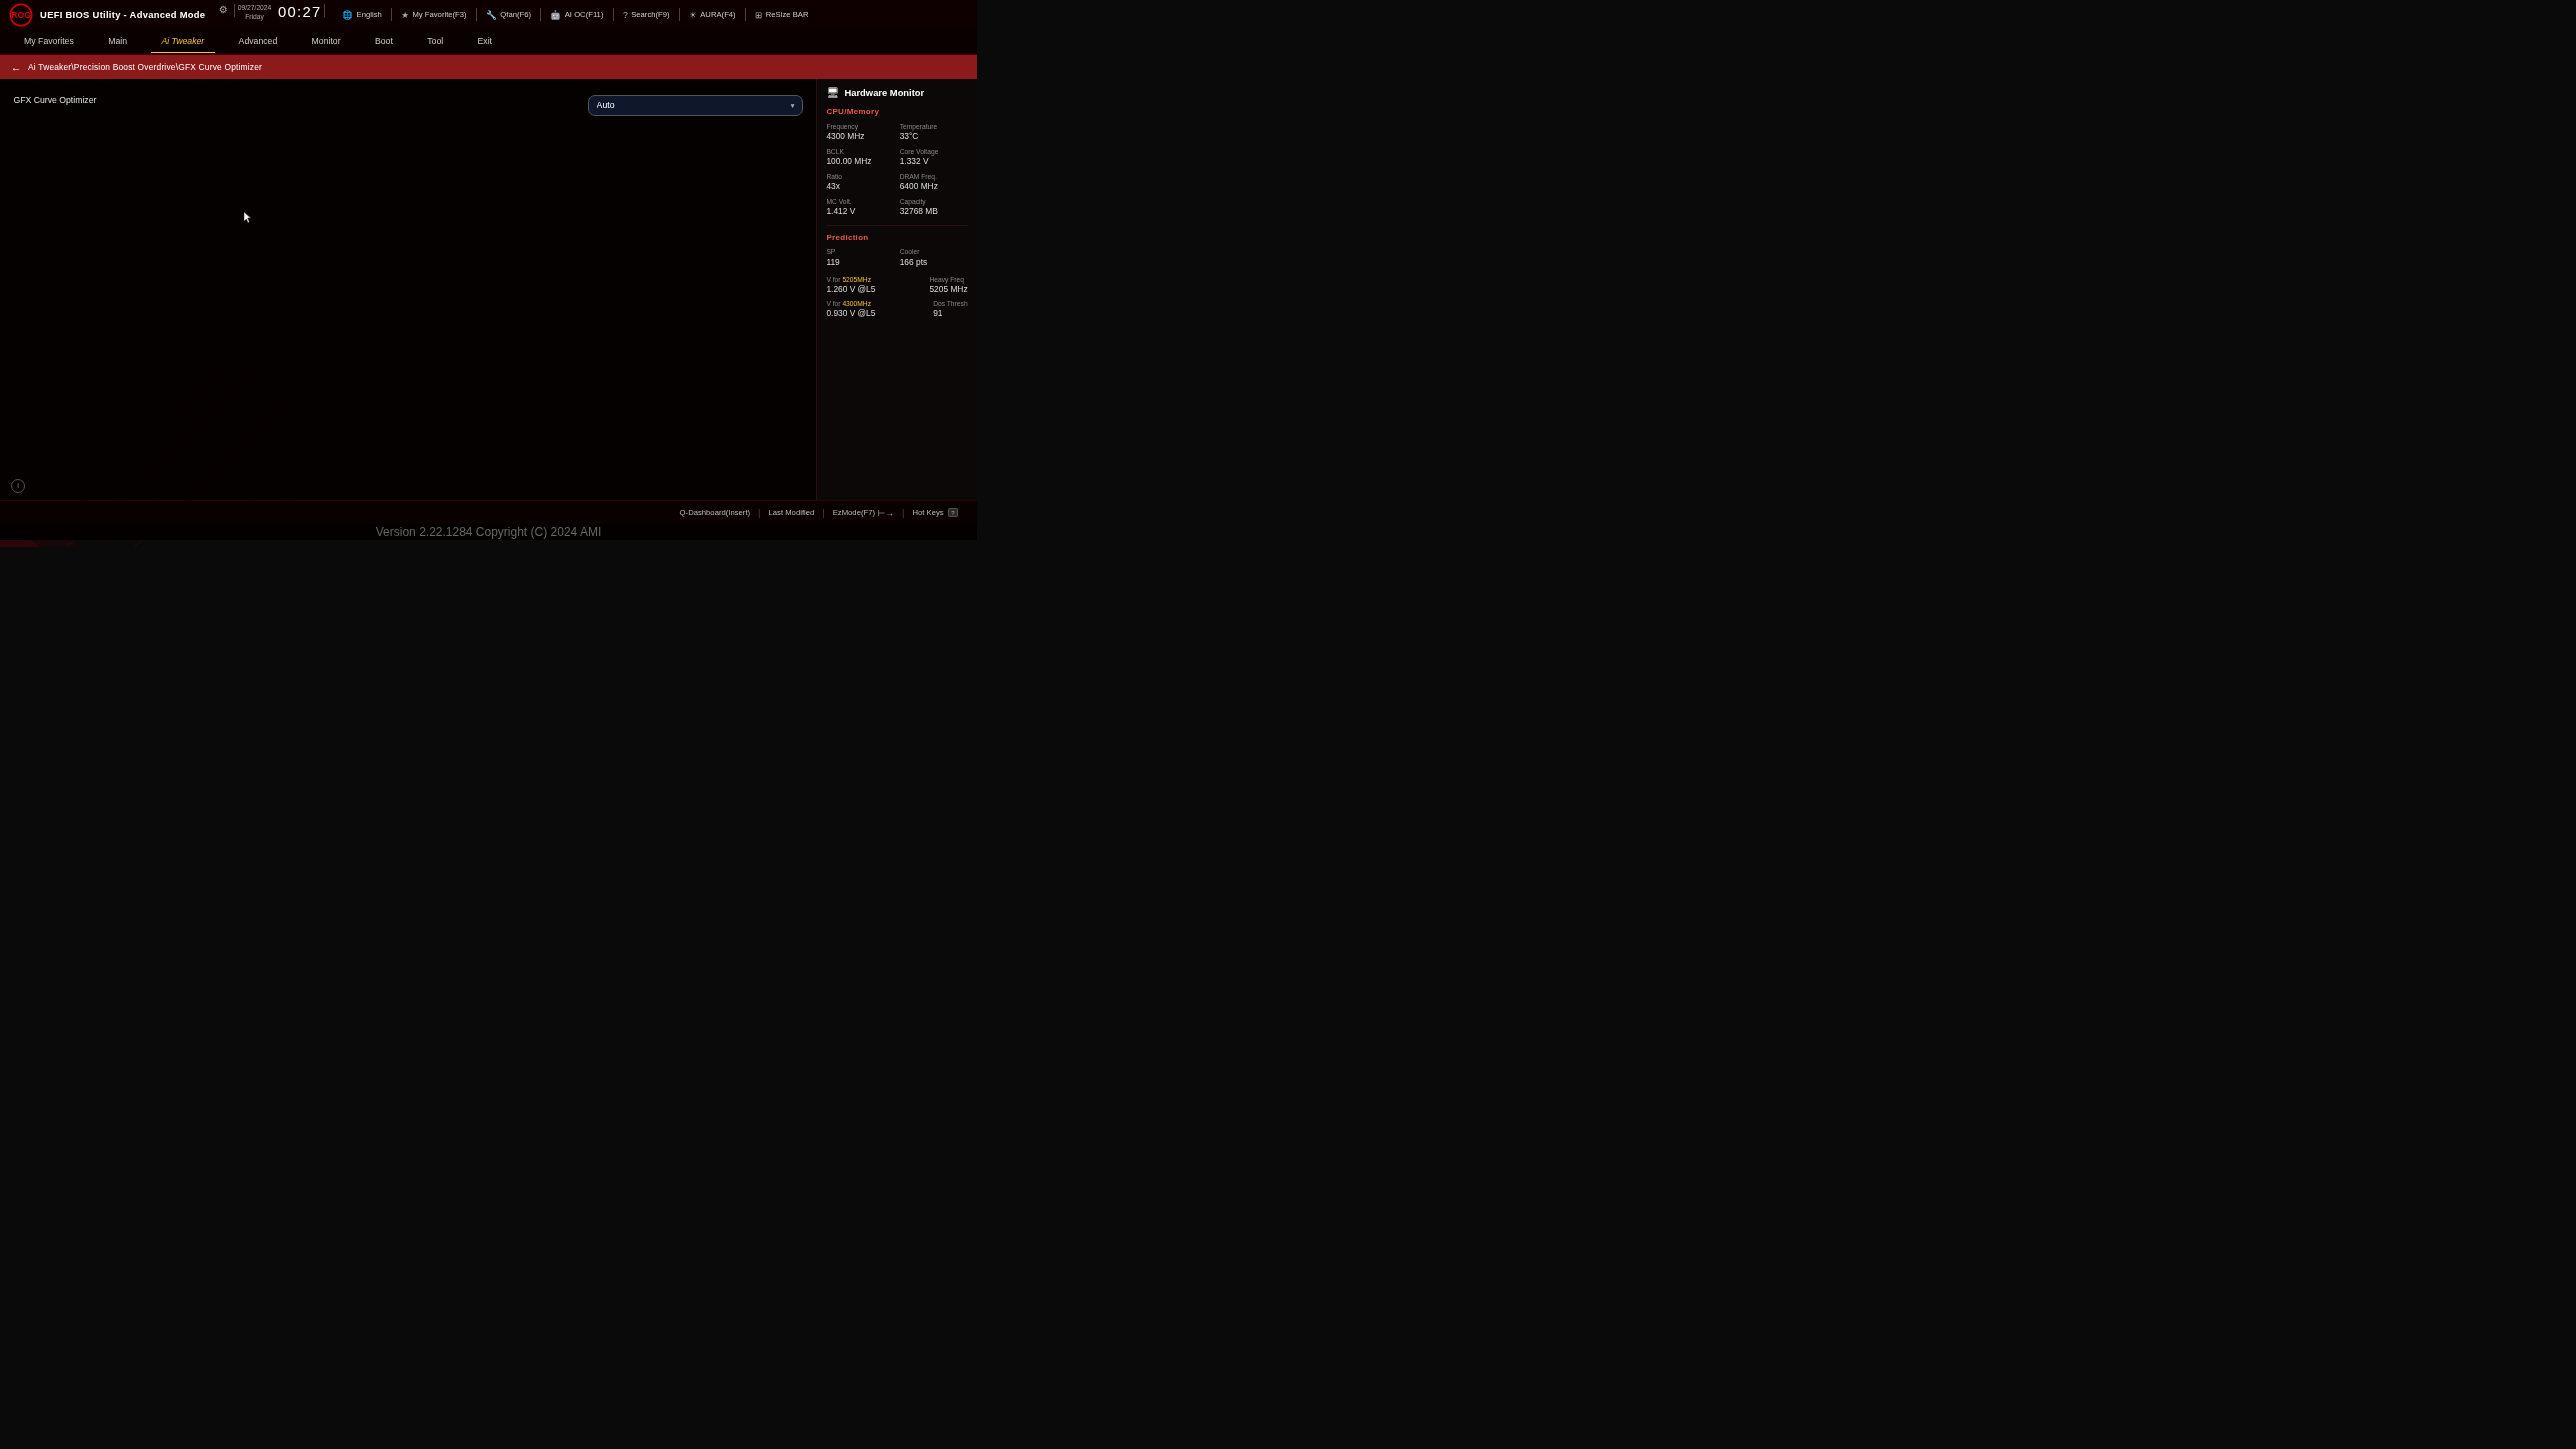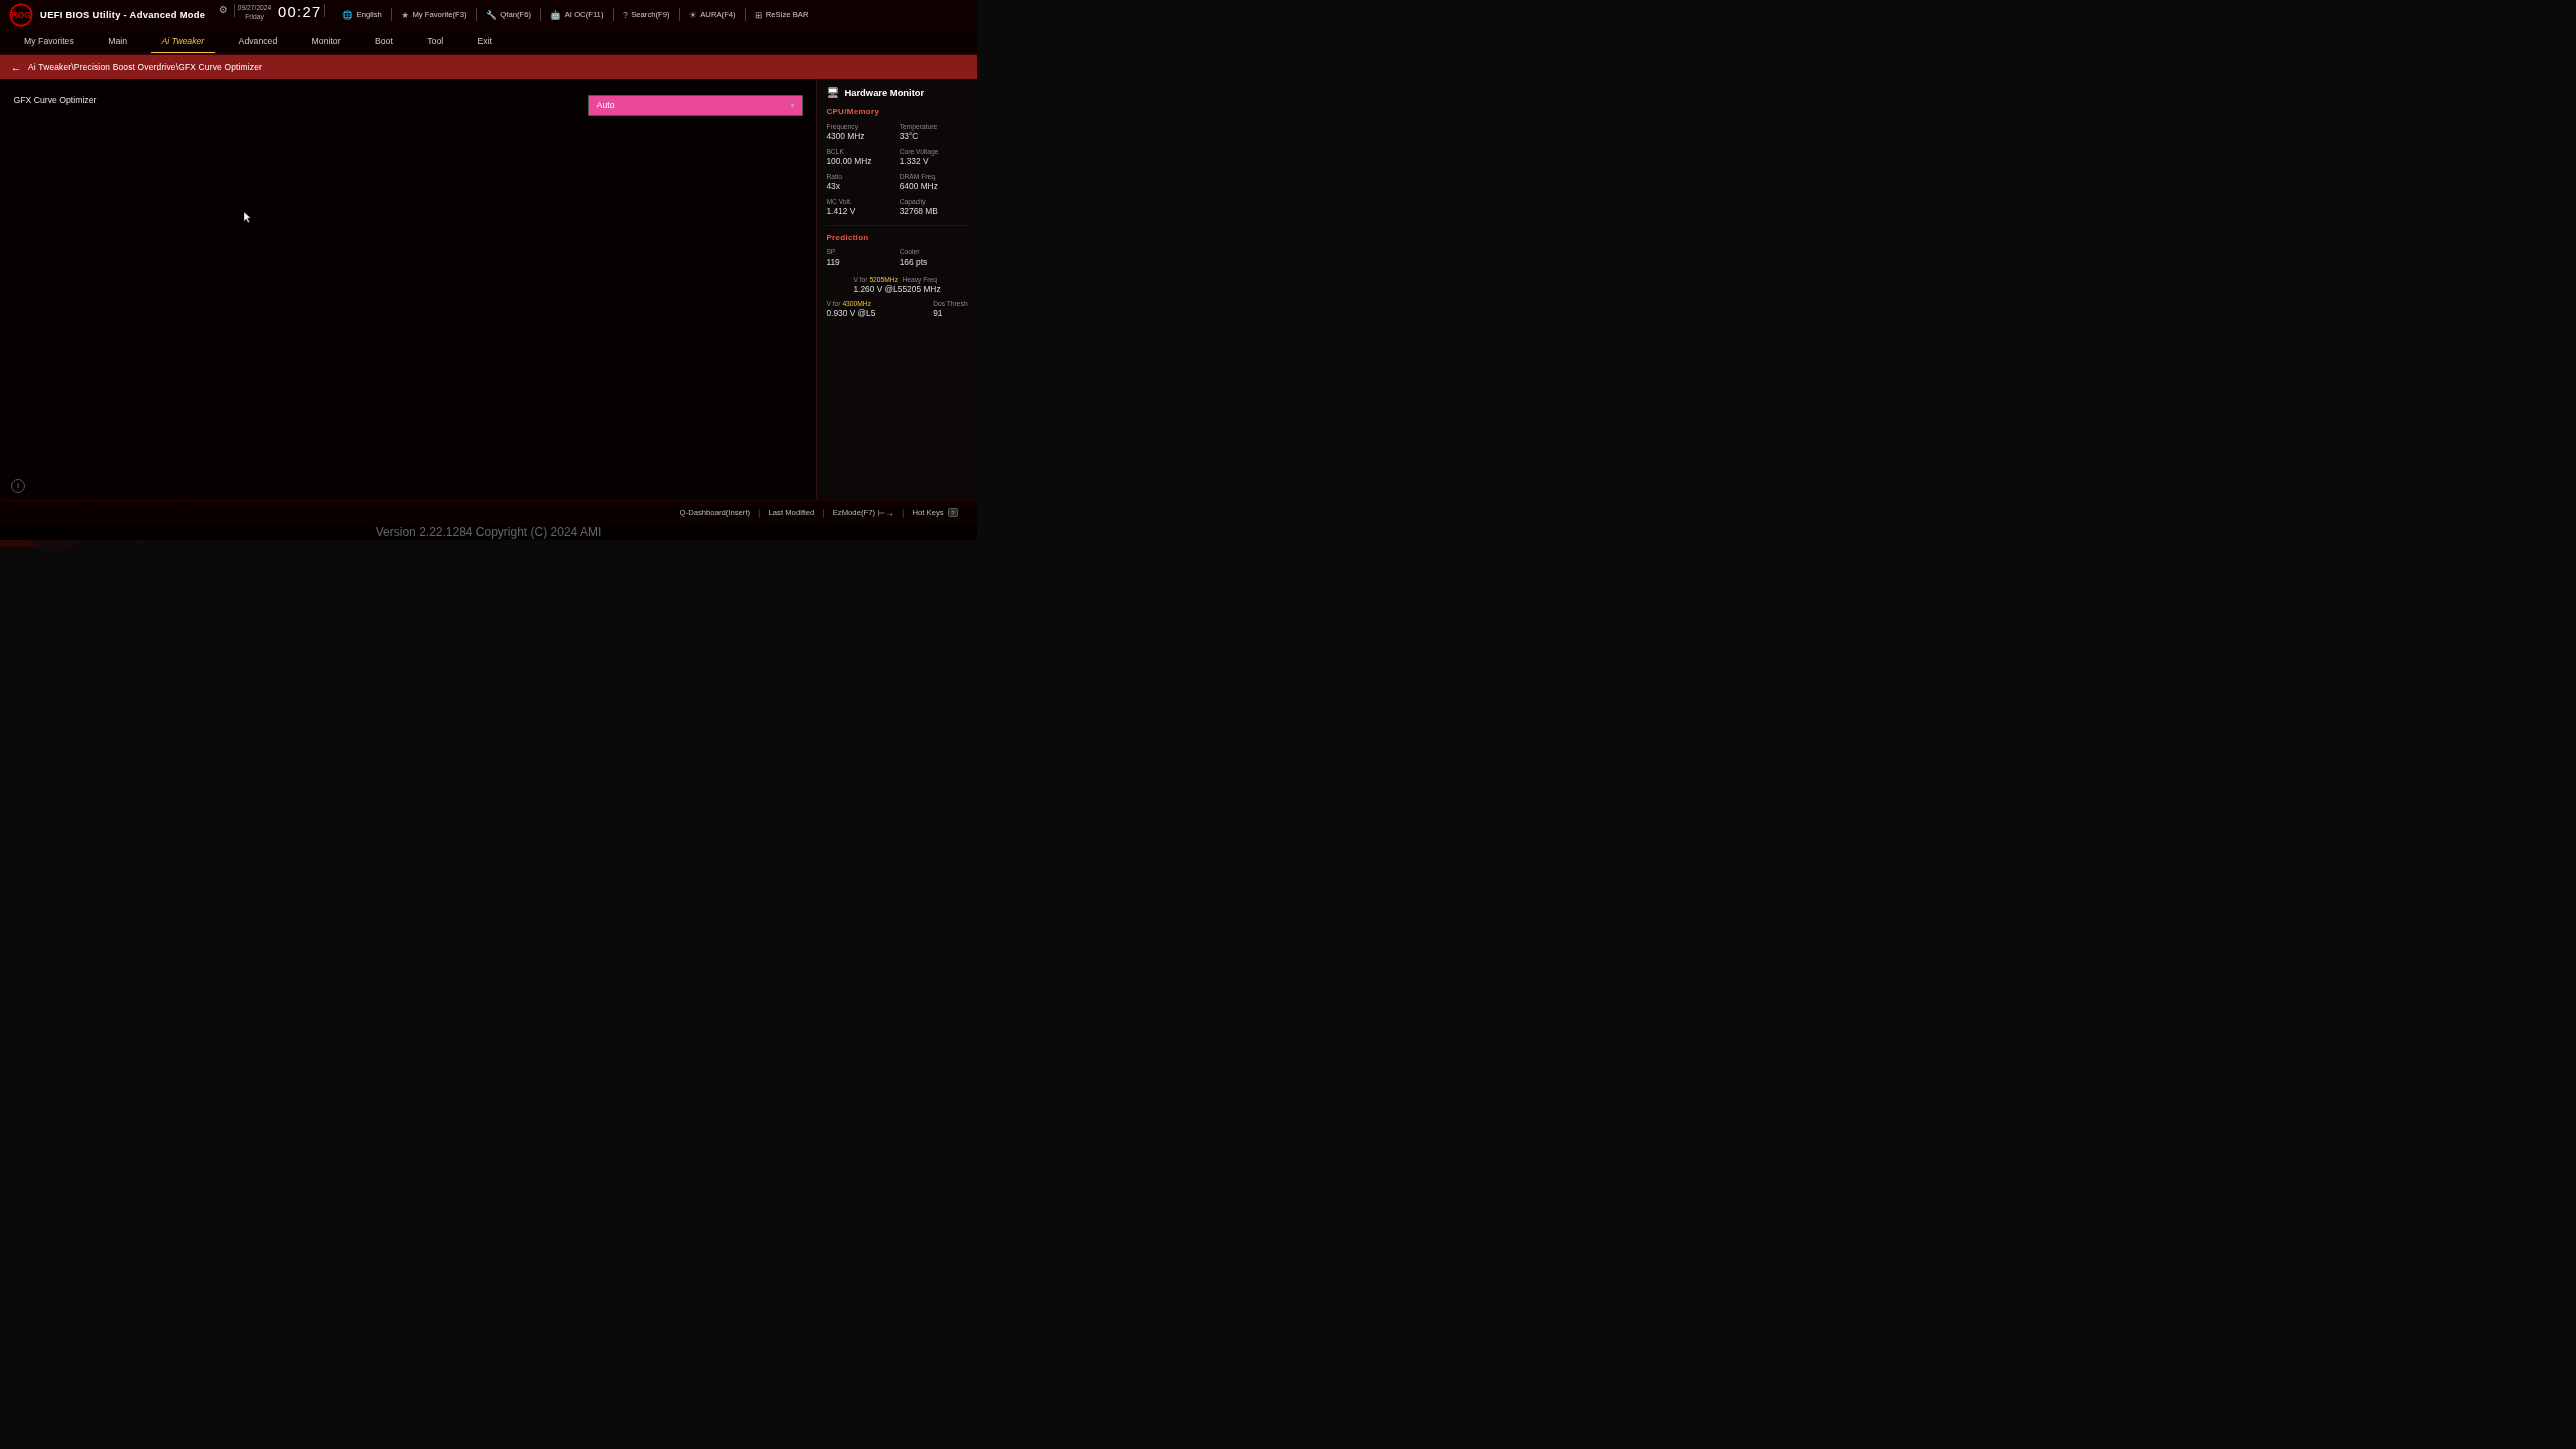--- a/index.html
+++ b/index.html
@@ -173,28 +173,28 @@
       color: #e0e0e0;
     }
 
     .dropdown-container {
       position: relative;
       width: 215px;
     }
 
     .dropdown-select {
       width: 100%;
-      background: #ec4899;
+      background: #0f172a;
       border: 0.7px solid #555;
       color: #fff;
       padding: 4.7px 24px 4.7px 8px;
       font-size: 8.7px;
       cursor: pointer;
       appearance: none;
-      border-radius: 1px;
+      border-radius: 7px;
     }
 
     .dropdown-arrow {
       position: absolute;
       right: 6.7px;
       top: 50%;
       transform: translateY(-50%);
       font-size: 6.7px;
       color: #aaa;
       pointer-events: none;
@@ -554,21 +554,21 @@
         <div class="stat-label">SP</div>
         <div class="stat-value">119</div>
       </div>
       <div class="stat-item">
         <div class="stat-label">Cooler</div>
         <div class="stat-value">166 pts</div>
       </div>
     </div>
 
     <div style="margin-bottom:5.4px;">
-      <div style="display:flex; justify-content:center; align-items:flex-start;">
+      <div style="display:flex; justify-content:space-between; align-items:flex-start;">
         <div>
           <div class="stat-label">
             <span>V for </span><span class="highlight-value">5205MHz</span>
           </div>
           <div class="stat-value">1.260 V @L5</div>
         </div>
         <div>
           <div class="stat-label">Heavy Freq</div>
           <div class="stat-value">5205 MHz</div>
         </div>

